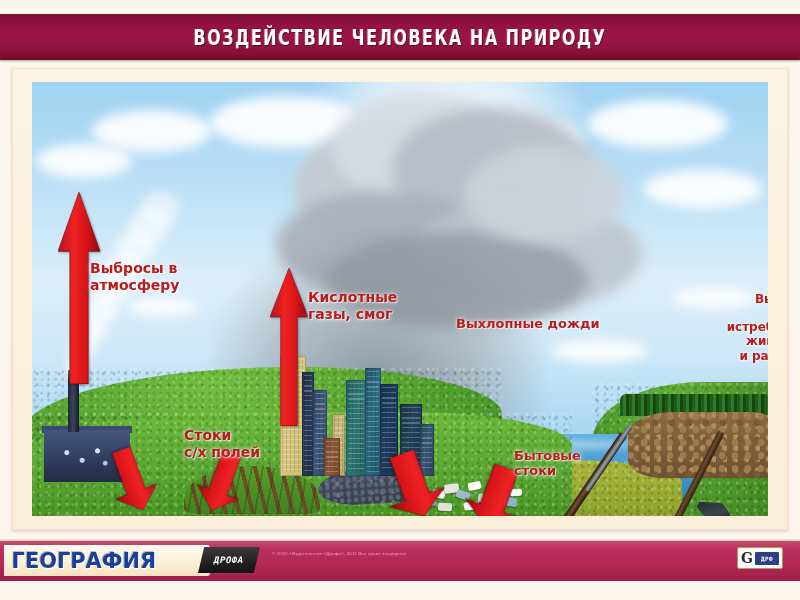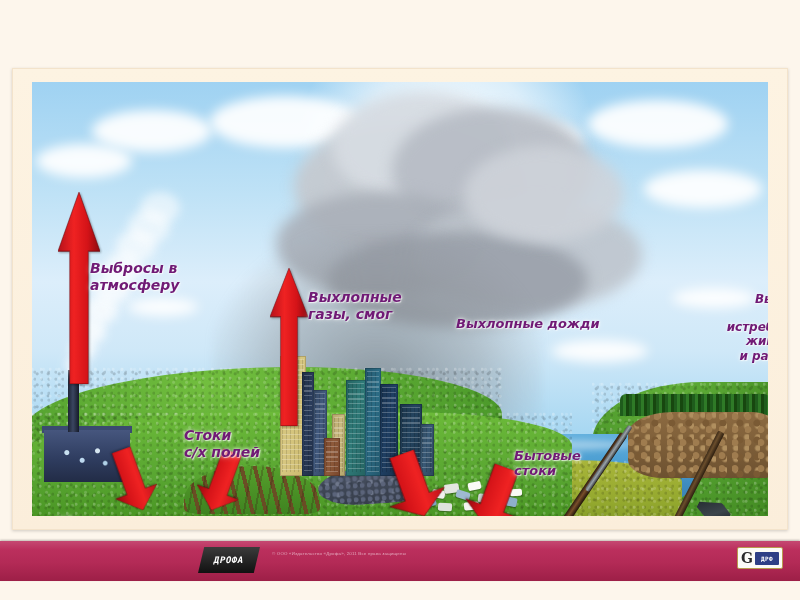--- a/index.html
+++ b/index.html
@@ -145,25 +145,24 @@
   .rifle-barrel{position:absolute;left:596px;top:344px;width:5px;height:78px;
     background:linear-gradient(90deg,#5c6268,#9aa3a8 45%,#3a3f44);
     transform:rotate(34deg);transform-origin:top center;border-radius:2px;}
 
   
   .arrow{position:absolute;}
   .arrow svg{display:block;filter:drop-shadow(1px 1px 1px rgba(0,0,0,.35));}
 
   
   .lbl{
-    position:absolute;color:#701a75;font-weight:bold;line-height:1.18;
+    position:absolute;color:#b91c1c;font-weight:bold;line-height:1.18;
     font-family:"DejaVu Sans","Liberation Sans",sans-serif;
     text-shadow:0 0 3px rgba(255,255,255,.85), 0 0 6px rgba(255,255,255,.6), 1px 1px 0 rgba(255,255,255,.5);
     white-space:pre-line;
-    font-style:italic;
   }
 
   
   .brand-banner{
     position:absolute;left:0;top:541px;width:800px;height:40px;
     background:linear-gradient(180deg,#c54872 0%,#bb2f5d 22%,#b32a56 55%,#9d1f47 100%);
     box-shadow:0 -1px 2px rgba(0,0,0,.25);
   }
   .brand-plaque{
     position:absolute;left:4px;top:4px;width:206px;height:31px;
@@ -197,20 +196,23 @@
   .badge-box{flex:1;height:13px;background:#2e3f86;border-radius:1px;
     display:flex;align-items:center;justify-content:center;}
   .badge-box span{color:#fff;font-size:6px;font-weight:bold;letter-spacing:.4px;
     font-family:"DejaVu Sans Mono","Liberation Mono",monospace;}
 </style>
 </head>
 <body>
 
 <div id="poster">
 
+  <div class="title-banner">
+    <div class="title-text">ВОЗДЕЙСТВИЕ ЧЕЛОВЕКА НА ПРИРОДУ</div>
+  </div>
 
   <div class="frame">
     <div class="scene">
 
       <div class="sky"></div>
       <div class="sun-glow"></div>
       <div id="clouds-layer">
           <div class="cloud-white" style="left: 60px; top: 28px; width: 120px; height: 42px;"></div>
           <div class="cloud-white" style="left: 4px; top: 62px; width: 96px; height: 34px;"></div>
           <div class="cloud-white" style="left: 178px; top: 14px; width: 150px; height: 52px;"></div>
@@ -405,40 +407,43 @@
     </linearGradient>
               </defs>
     <polygon points="50,0 100,74 72,74 72,240 28,240 28,74 0,74" fill="url(#g2005662)" stroke="rgba(110,8,12,.55)" stroke-width="2"></polygon>
   </svg>
           </div>
         </div>
 
       <div id="labels-layer">
           <div class="lbl" style="left: 58px; text-align: left; top: 178px; font-size: 14px;">Выбросы в
 атмосферу</div>
-          <div class="lbl" style="left: 276px; text-align: left; top: 207px; font-size: 14px;">Выхлопные
+          <div class="lbl" style="left: 276px; text-align: left; top: 207px; font-size: 14px;">Кислотные
 газы, смог</div>
           <div class="lbl" style="left: 424px; text-align: left; top: 234px; font-size: 13px;">Выхлопные  дожди</div>
           <div class="lbl" style="right: -48px; text-align: right; top: 210px; font-size: 12px;">Вырубка
 лесов,
 истребление
 животных
 и растений</div>
           <div class="lbl" style="left: 152px; text-align: left; top: 345px; font-size: 14px;">Стоки
 с/х полей</div>
           <div class="lbl" style="left: 452px; text-align: left; top: 366px; font-size: 13px; margin-left: 30px;">Бытовые
 стоки</div>
           <div class="lbl" style="left: 22px; text-align: left; top: 432px; font-size: 13px;">Сбросы
 в водоёмы</div>
         </div>
 
     </div>
   </div>
 
   <div class="brand-banner">
+    <div class="brand-plaque">
+      <div class="brand-word">ГЕОГРАФИЯ</div>
+    </div>
     <div class="brand-logo">
       <span>ДРОФА</span>
     </div>
     <div class="brand-fine">© ООО «Издательство «Дрофа», 2011
 Все права защищены</div>
     <div class="brand-badge">
       <div class="badge-g">G</div>
       <div class="badge-box">
         <span>ДРФ</span>
       </div>

